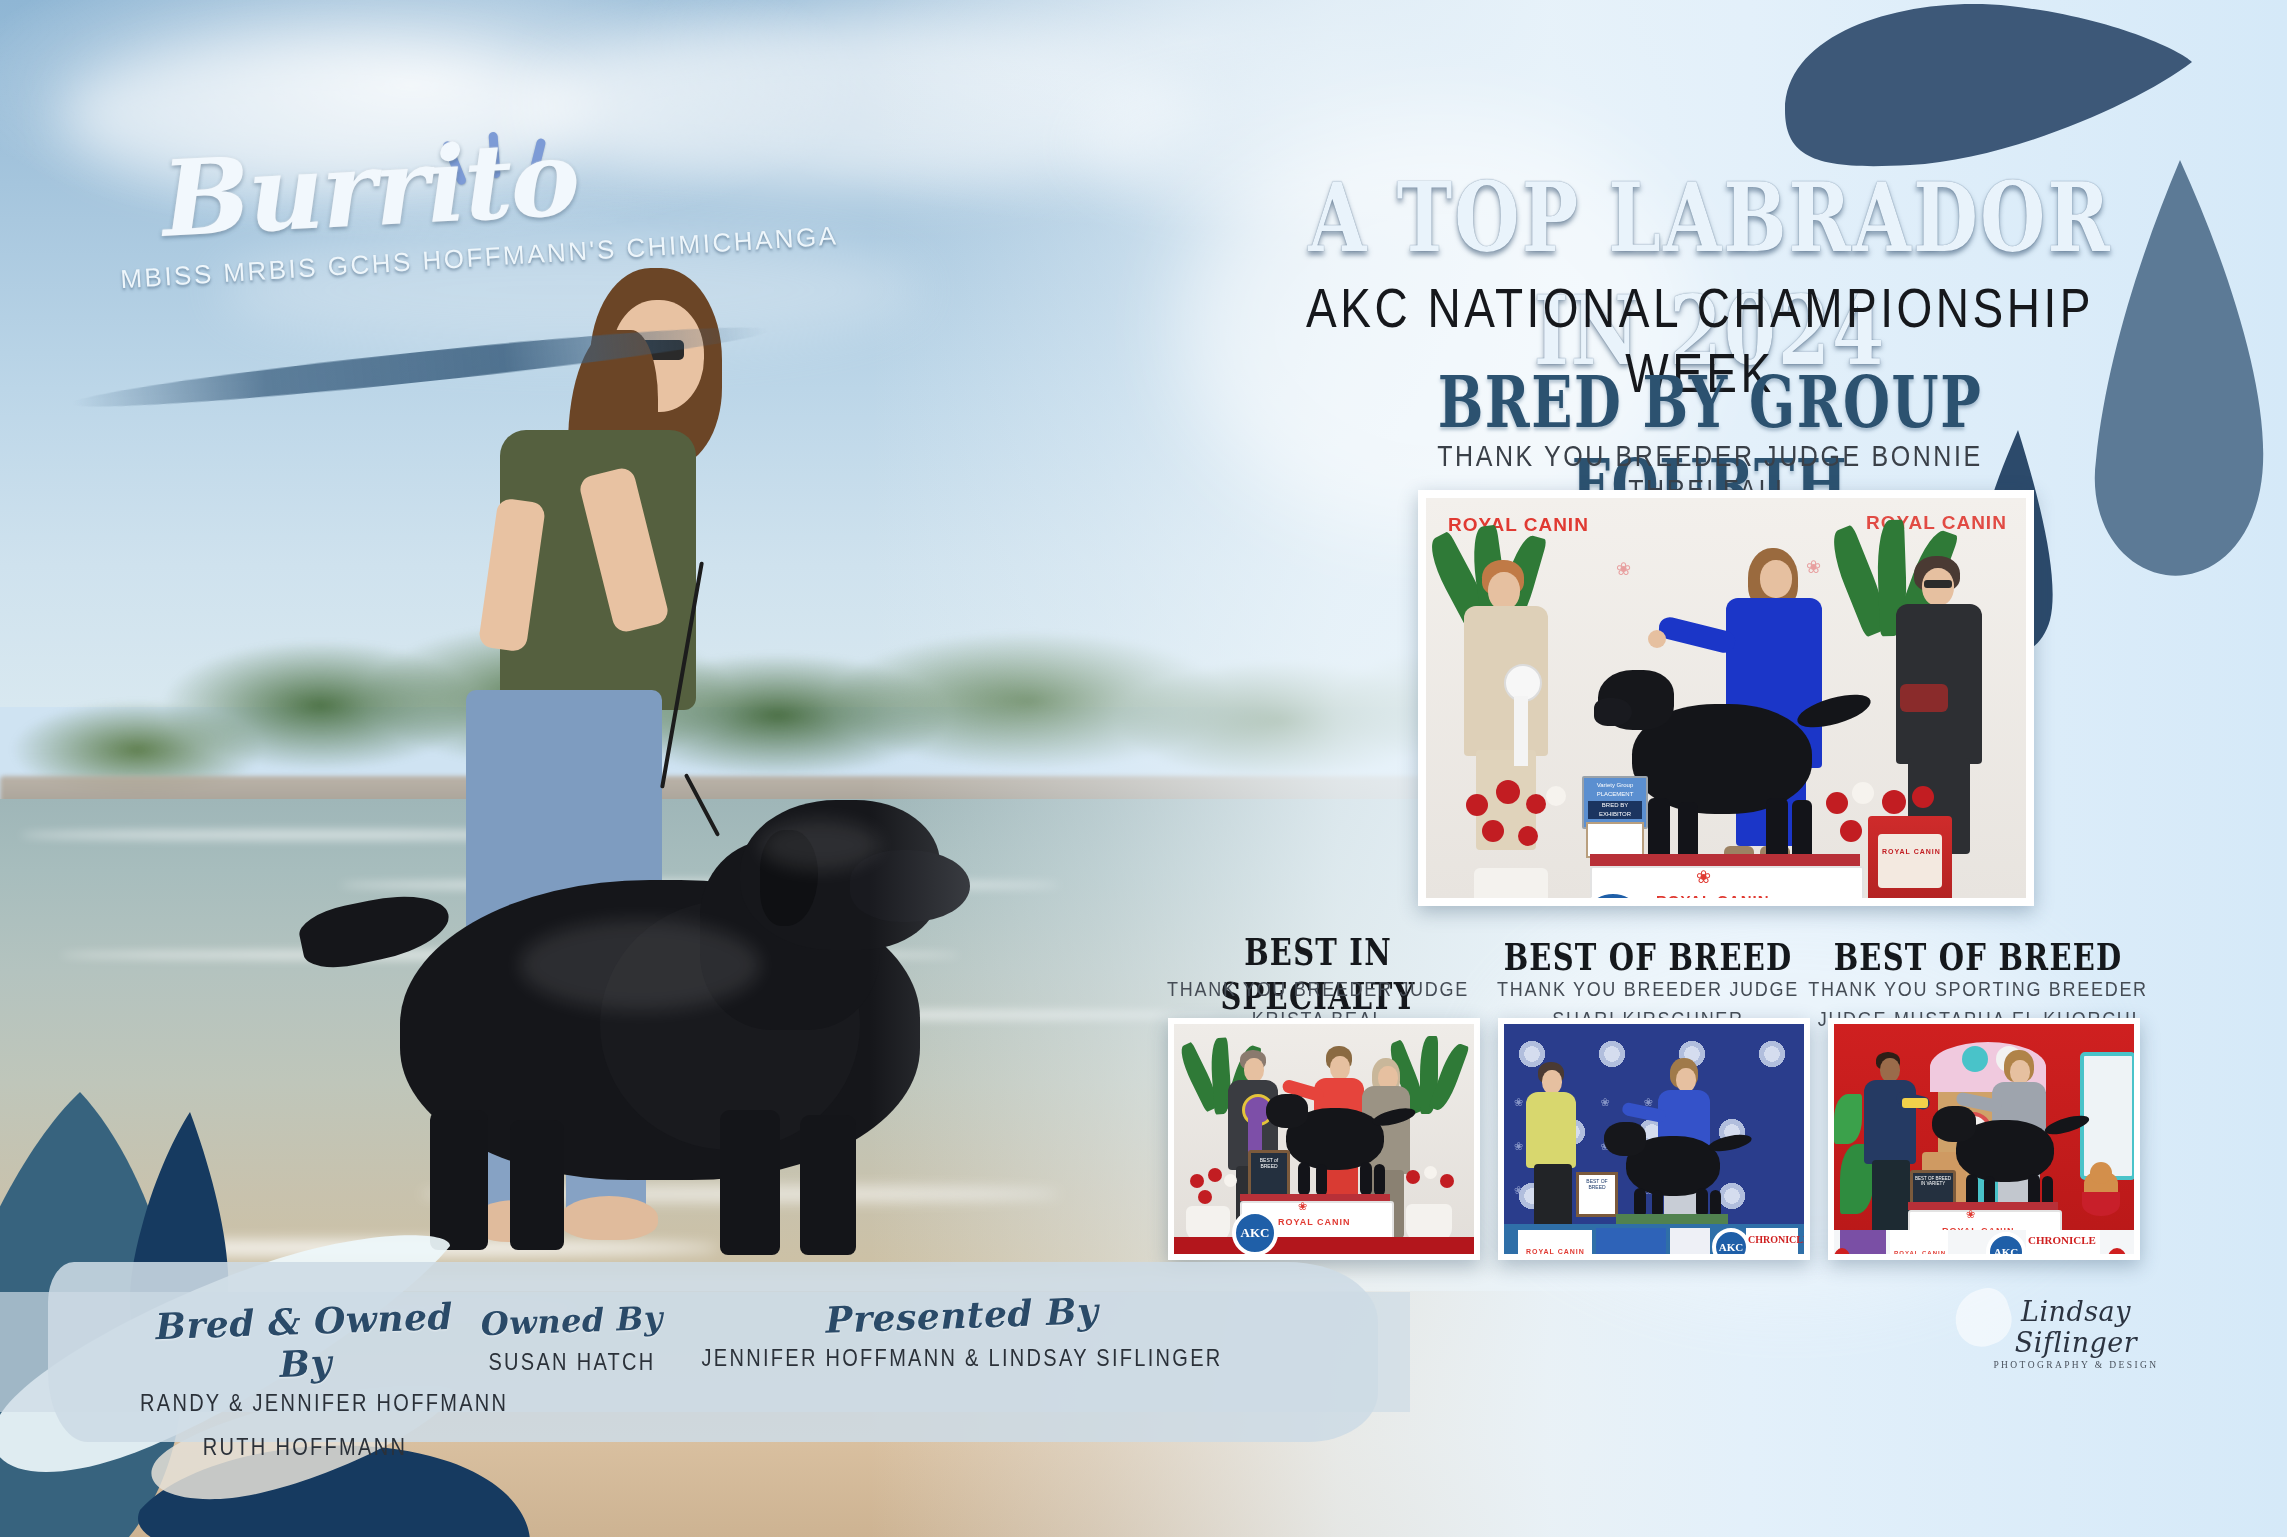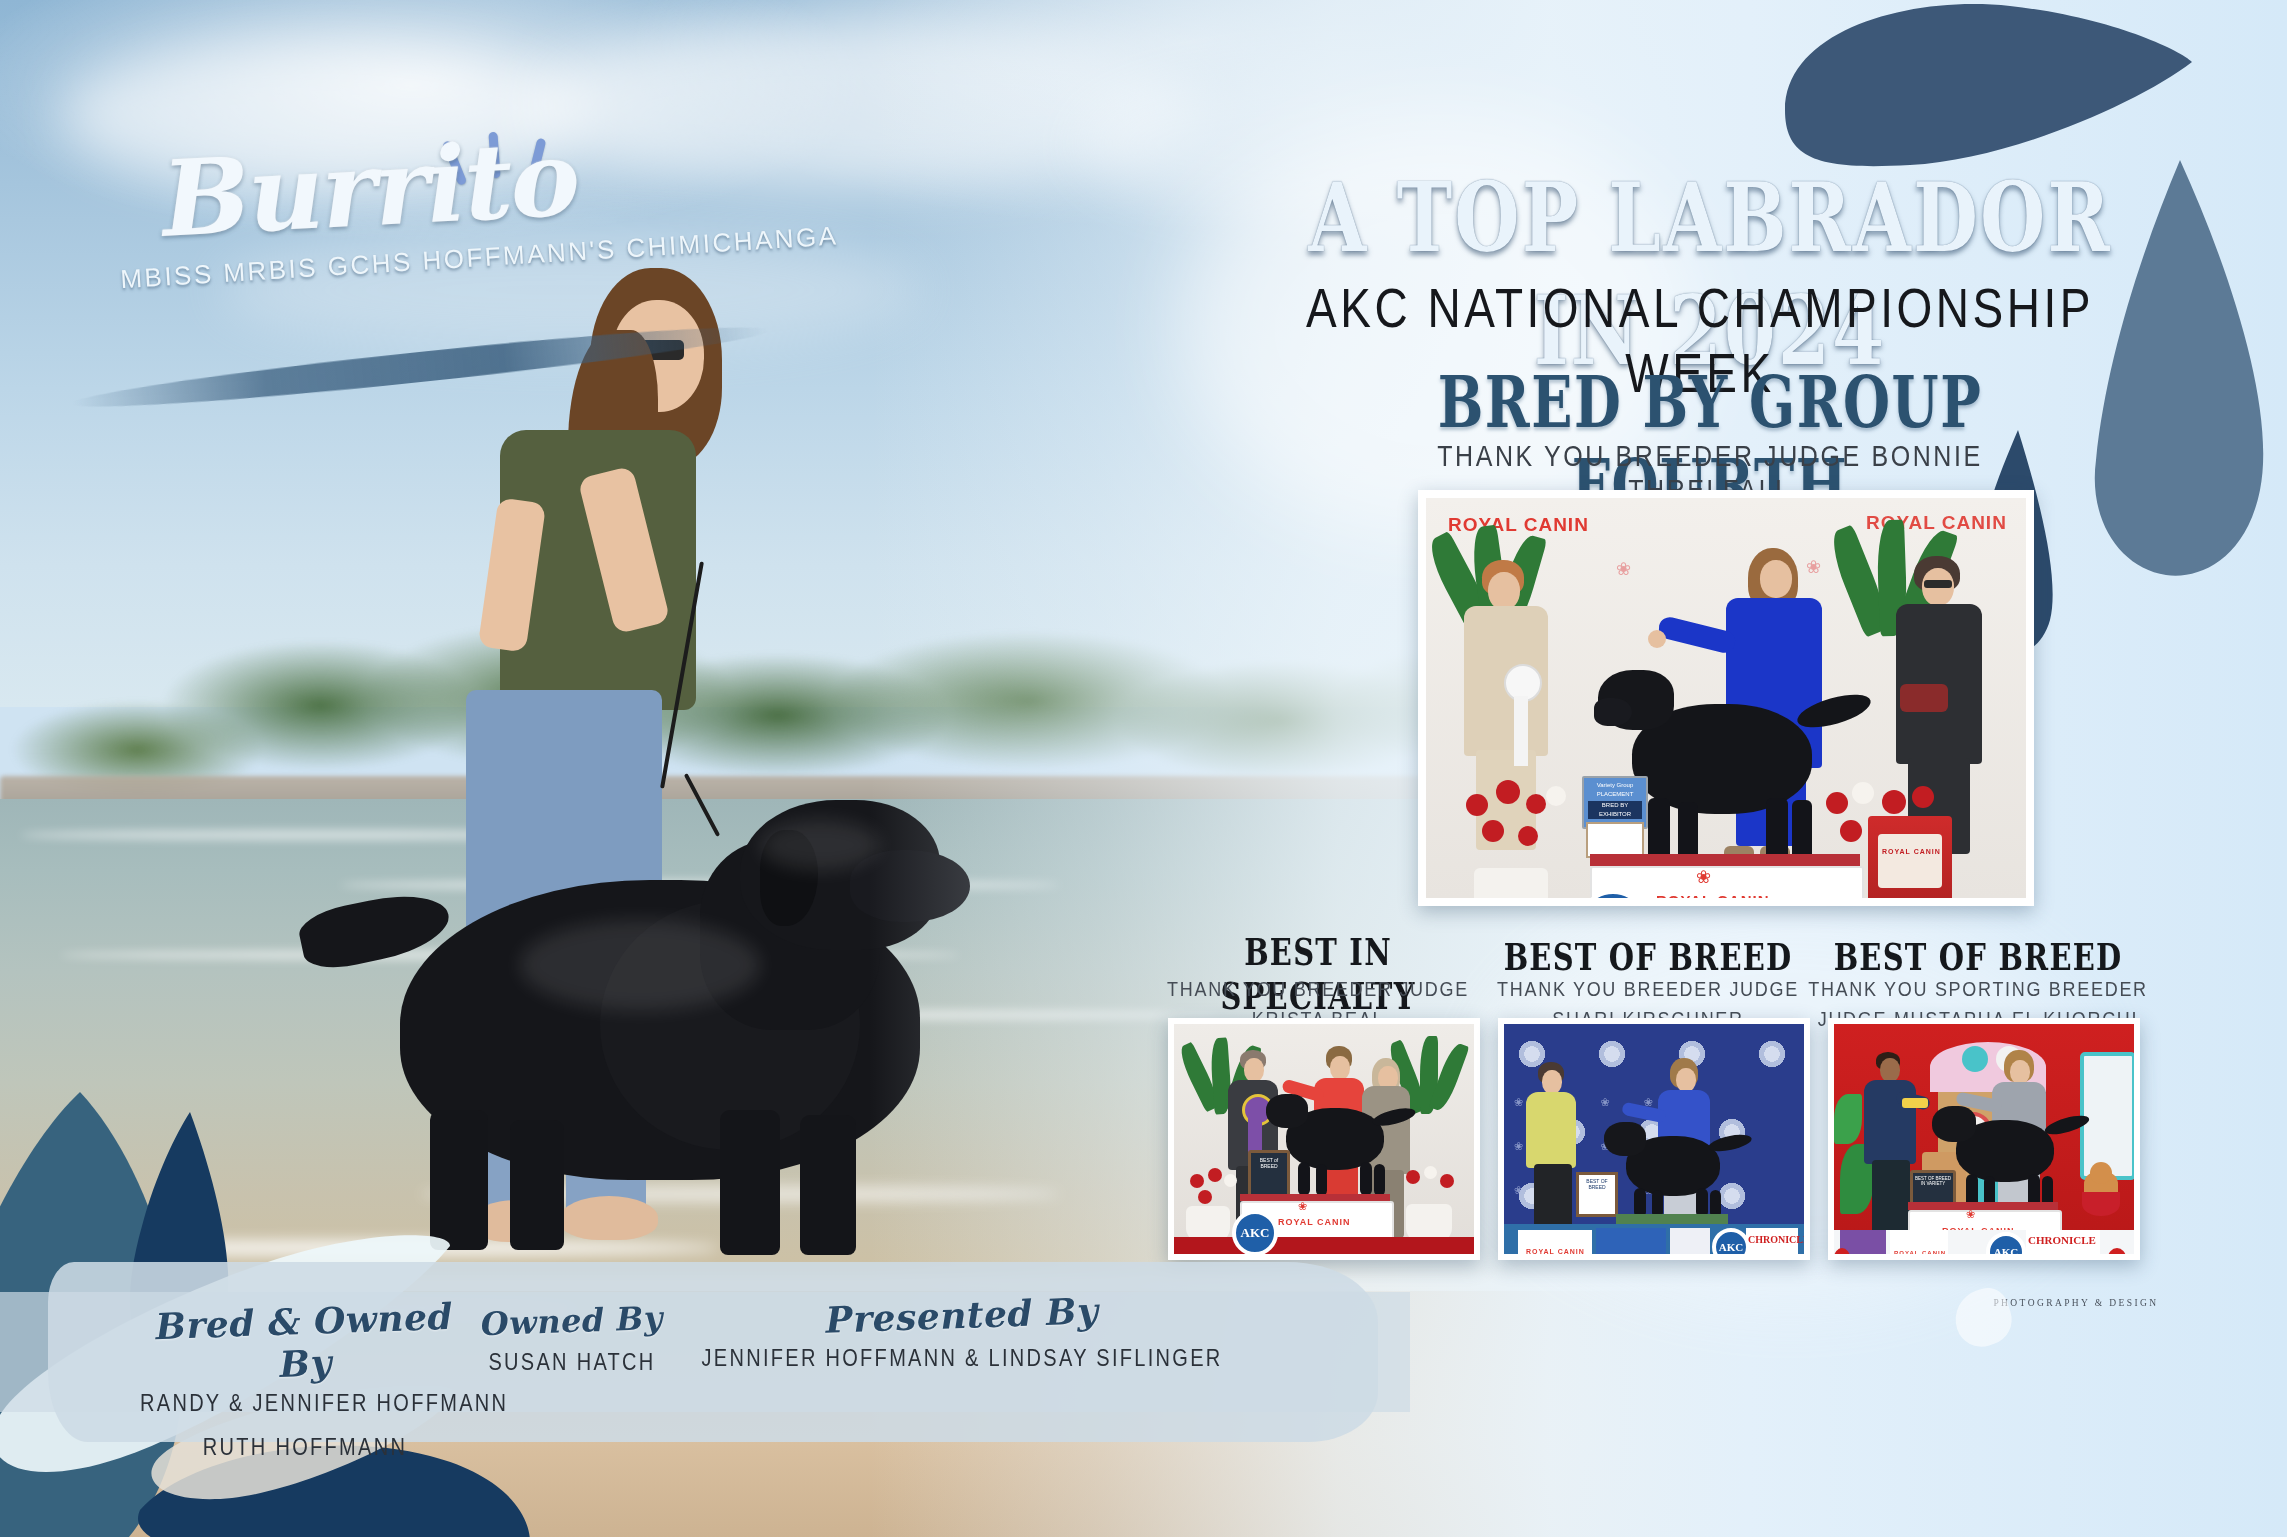--- a/index.html
+++ b/index.html
@@ -679,16 +679,17 @@
 
   <div class="cred" style="left:662px;top:1294px;width:600px;">
     <div class="cred-script" style="font-size:36px;">Presented By</div>
     <div class="cred-names">
       <span>JENNIFER HOFFMANN &amp; LINDSAY SIFLINGER</span>
     </div>
   </div>
 
   <div class="sig">
     <div class="sig-mark"></div>
+    <div class="sig-name">Lindsay Siflinger</div>
     <div class="sig-sub">PHOTOGRAPHY &amp; DESIGN</div>
   </div>
 
 </div>
 
 </body></html>

